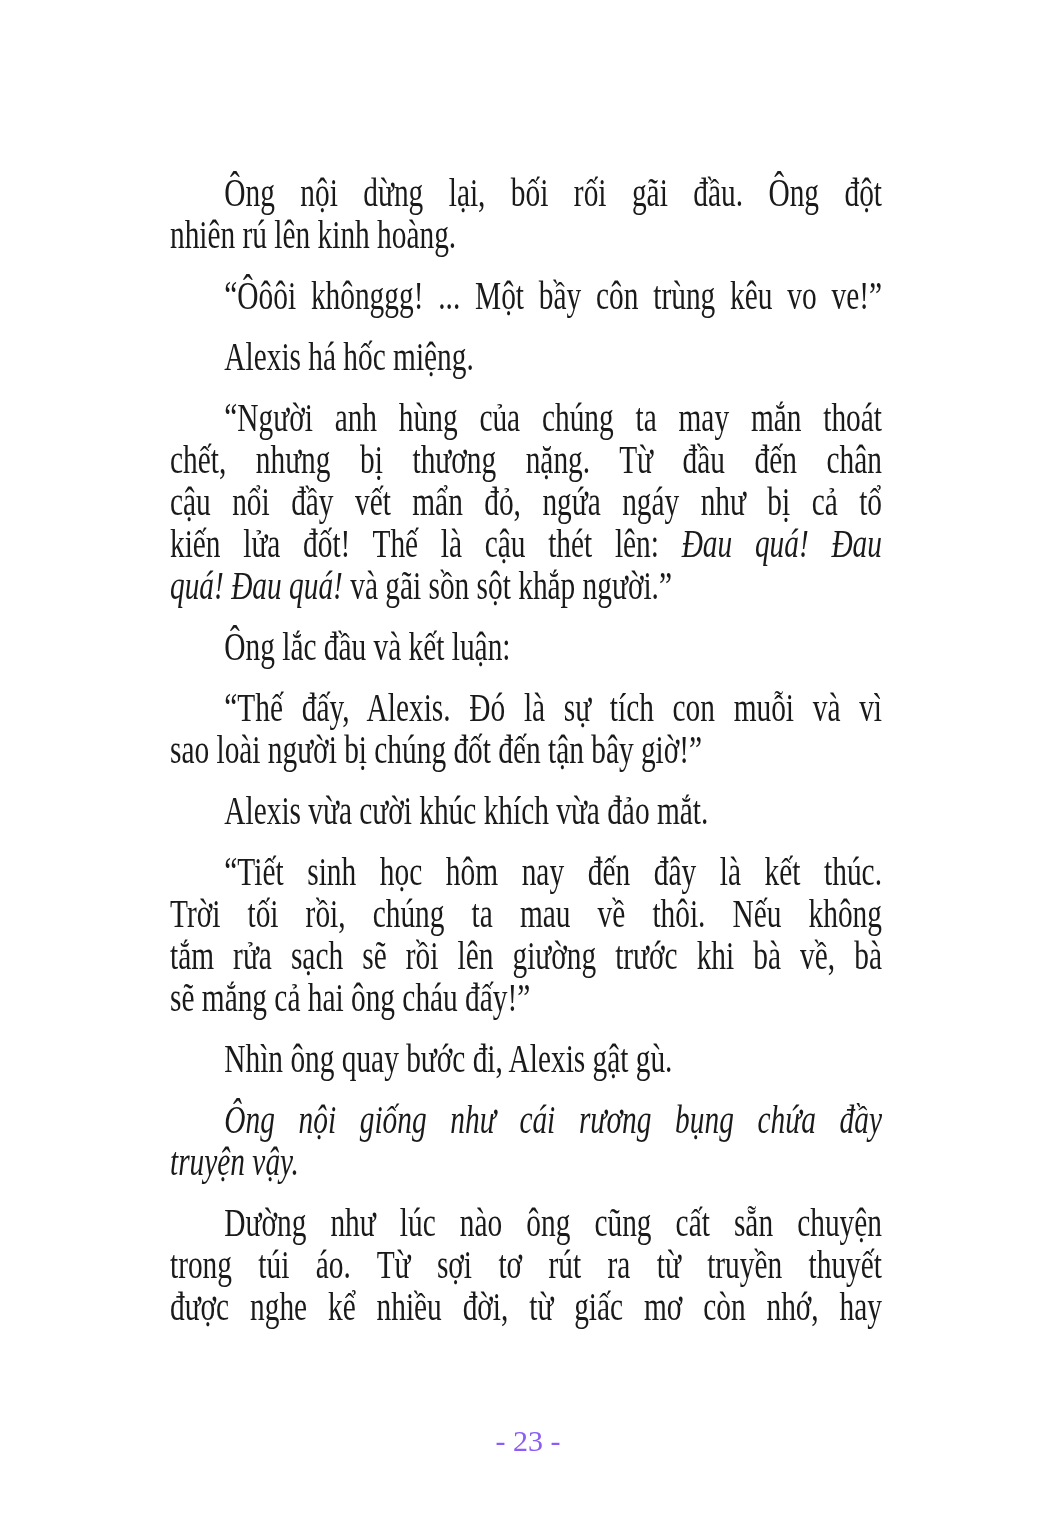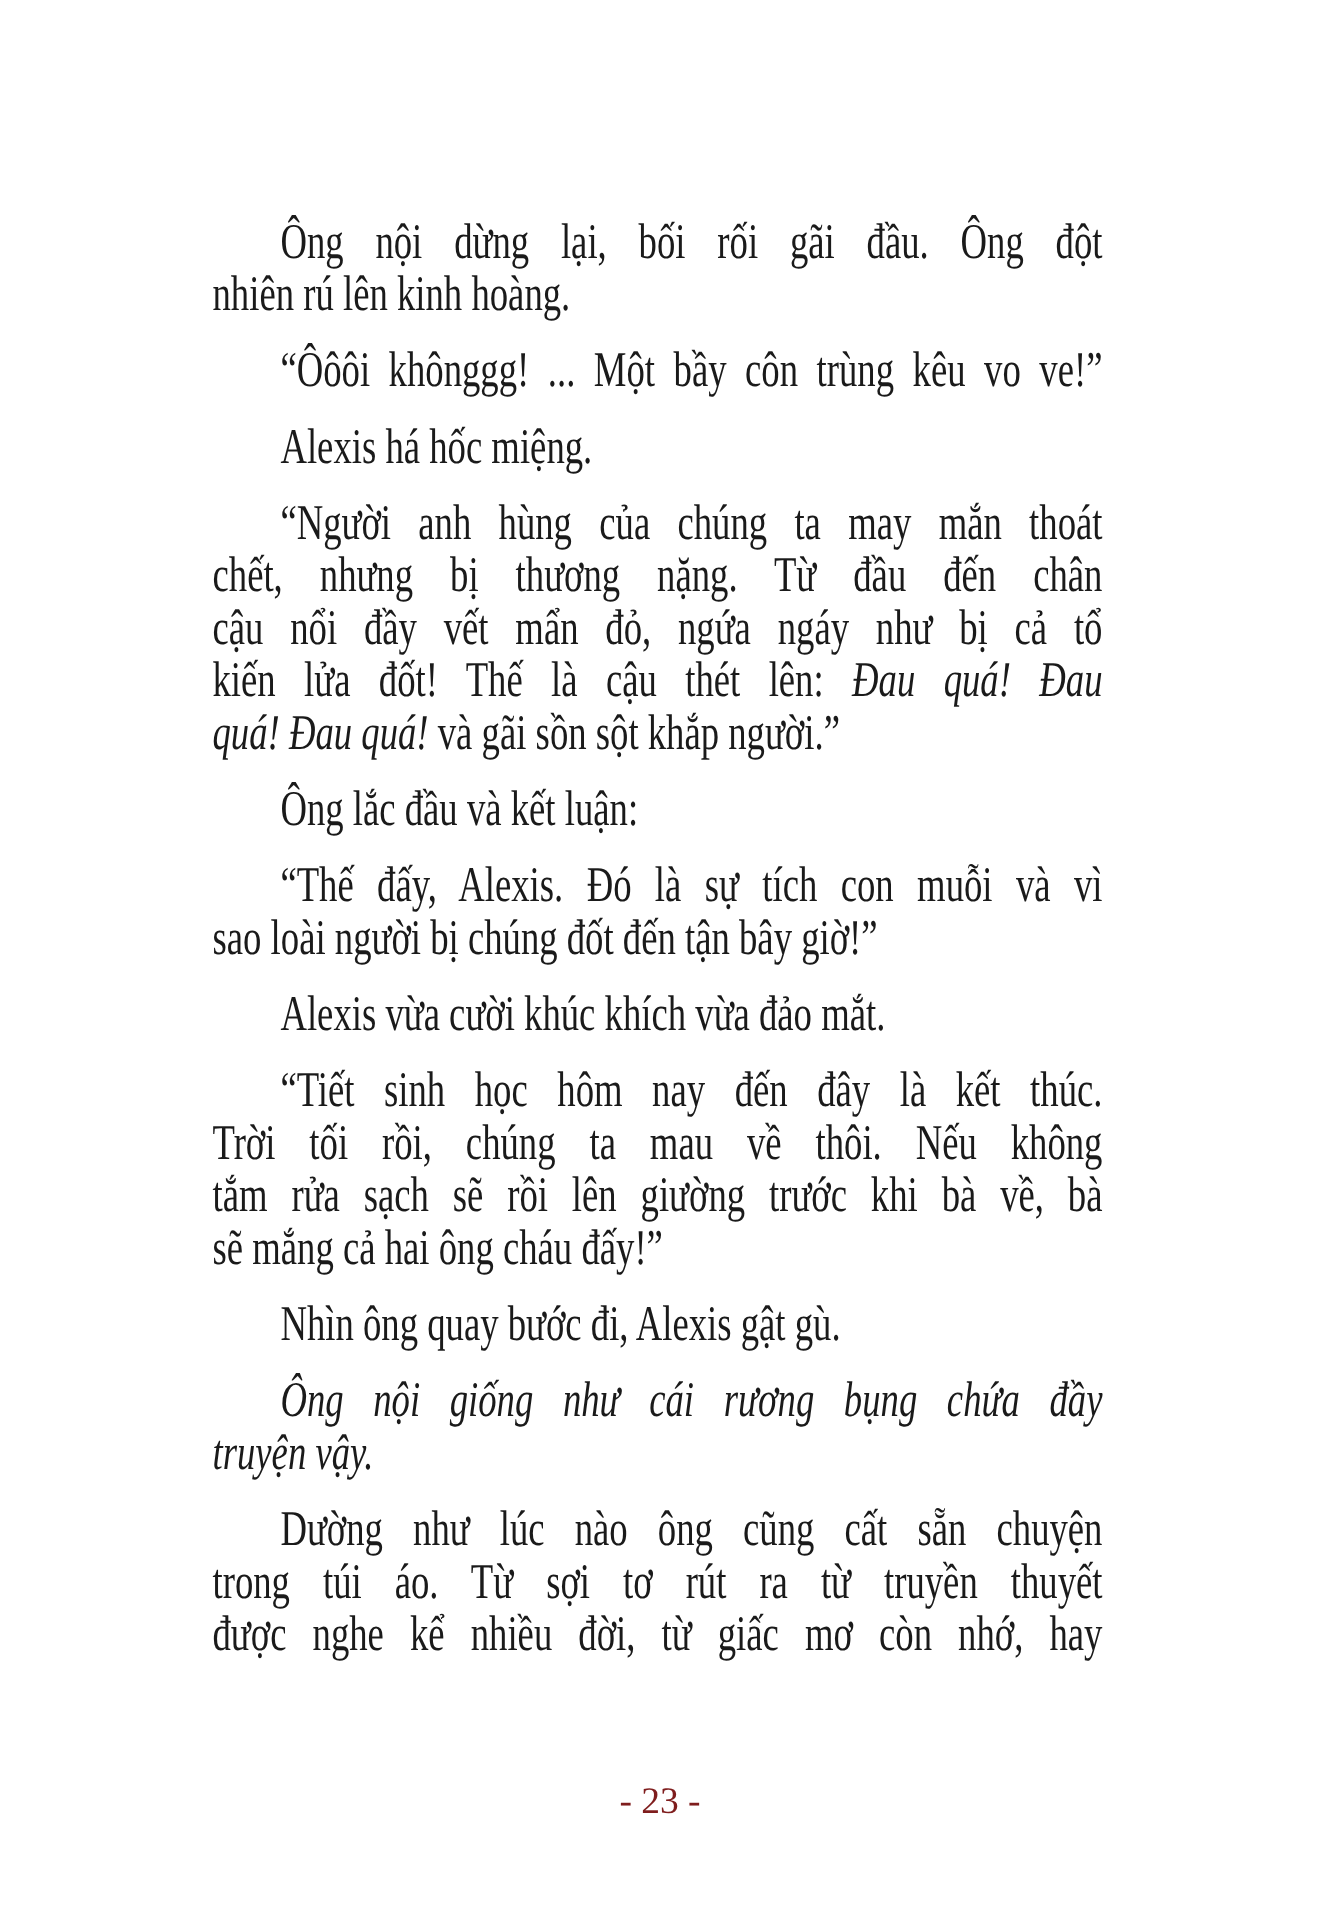--- a/index.html
+++ b/index.html
@@ -51,21 +51,21 @@
     font-style: italic;
   }
   .page-number {
     position: absolute;
     top: 1424px;
     left: 0;
     width: 1056px;
     text-align: center;
     font-size: 30px;
     line-height: 34px;
-    color: #7f1d1d;
+    color: #8b5cf6;
   }
 </style>
 </head>
 <body>
 
 <div class="page">
   <div class="text-column">
       <div class="para">
         <div class="line first fill"><span>Ông nội dừng lại, bối rối gãi đầu. Ông đột</span></div>
         <div class="line"><span>nhiên rú lên kinh hoàng.</span></div>

